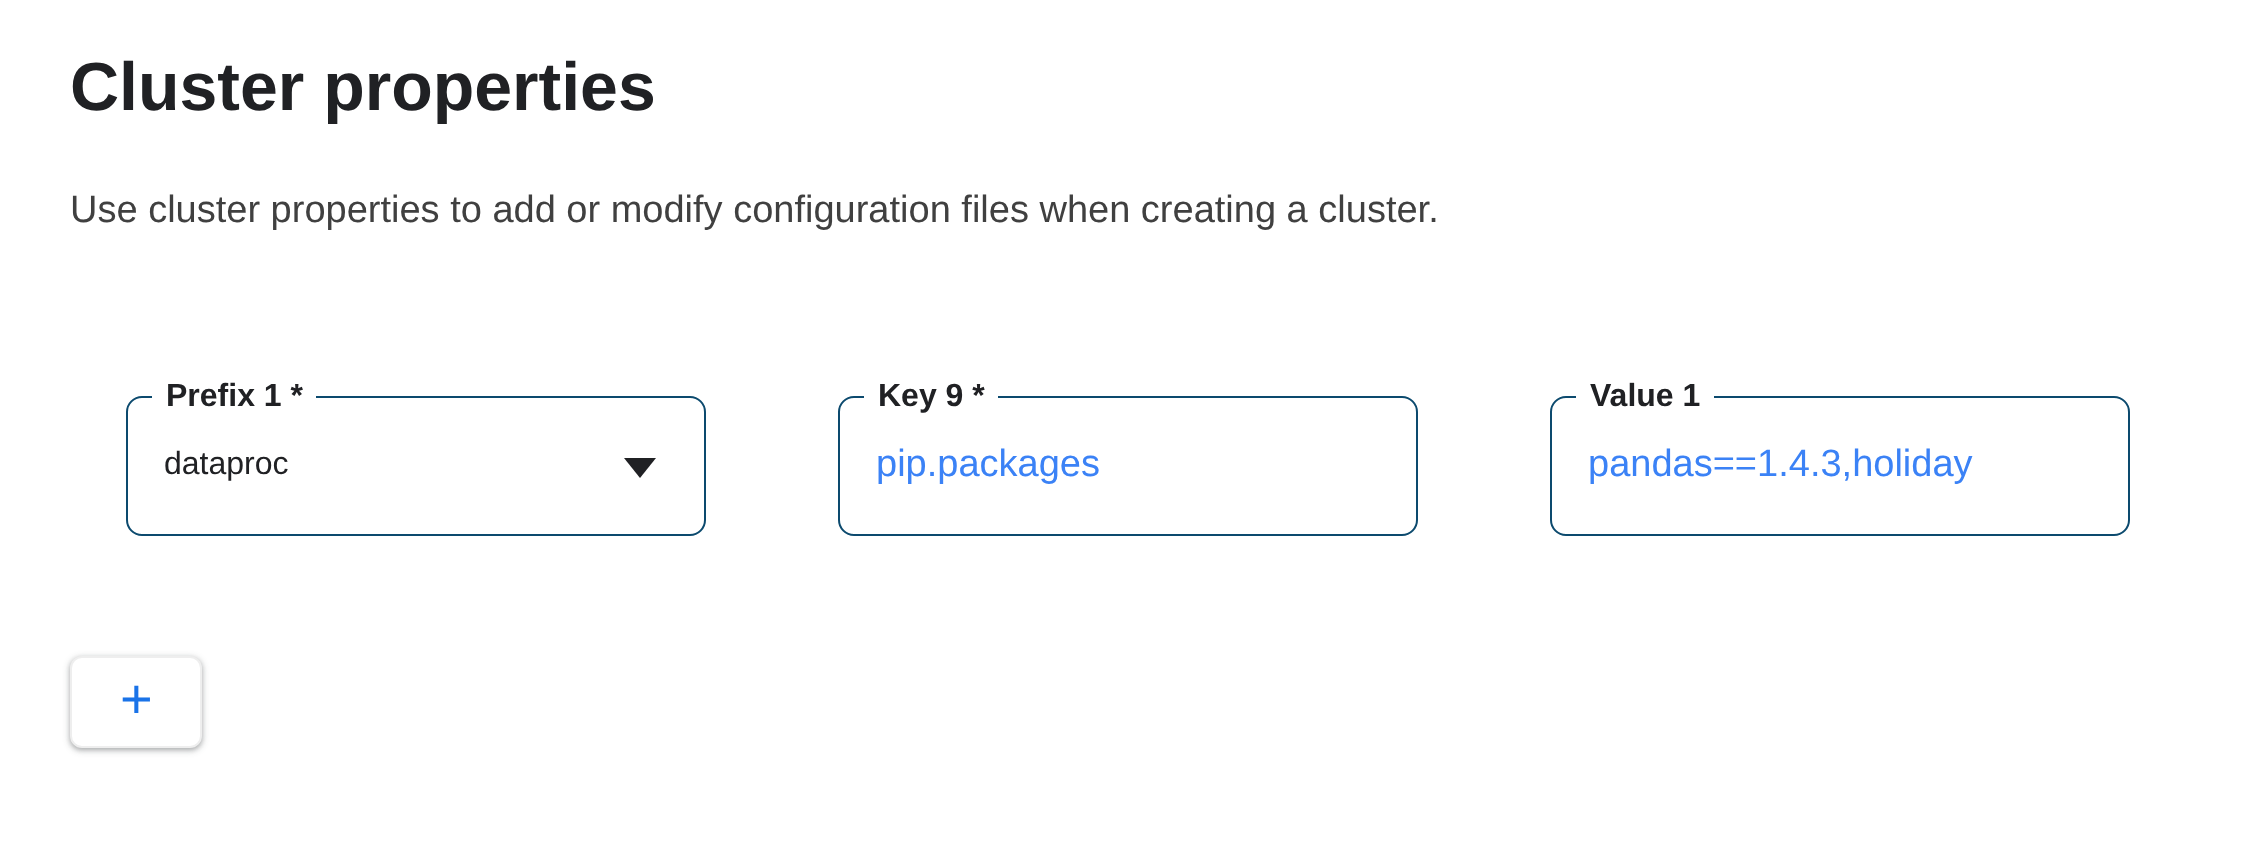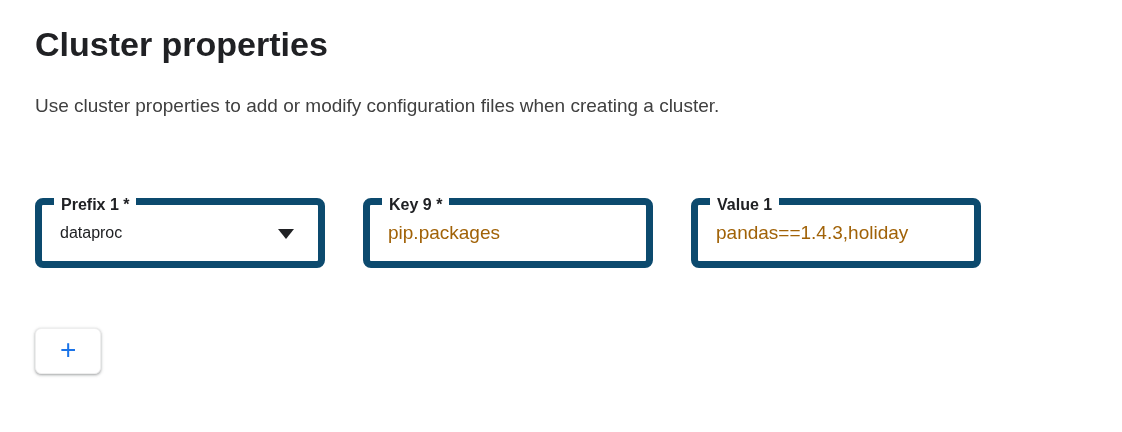--- a/index.html
+++ b/index.html
@@ -35,26 +35,27 @@
   }
   .fields-row {
     display: flex;
     gap: 38px;
     margin-top: 80px;
   }
   .field {
     position: relative;
     width: 290px;
     height: 70px;
-    border: 7px solid #0c4a6e;
+    border: 1px solid #0c4a6e;
     border-radius: 8px;
     background: #ffffff;
     display: flex;
     align-items: center;
     padding: 0 18px;
+    margin-left: 28px;
   }
   .field-label {
     position: absolute;
     top: -10px;
     left: 12px;
     background: #ffffff;
     padding: 0 7px;
     font-size: 16px;
     line-height: 19px;
     font-weight: 600;
@@ -66,21 +67,21 @@
     color: #202124;
     white-space: nowrap;
     overflow: hidden;
   }
   .field-input {
     border: none;
     outline: none;
     background: transparent;
     font-family: inherit;
     font-size: 19px;
-    color: #a16207;
+    color: #3b82f6;
     width: 100%;
     padding: 0;
   }
   .select-field { cursor: pointer; }
   .dropdown-arrow {
     position: absolute;
     right: 24px;
     top: 50%;
     margin-top: -4px;
     width: 0;

